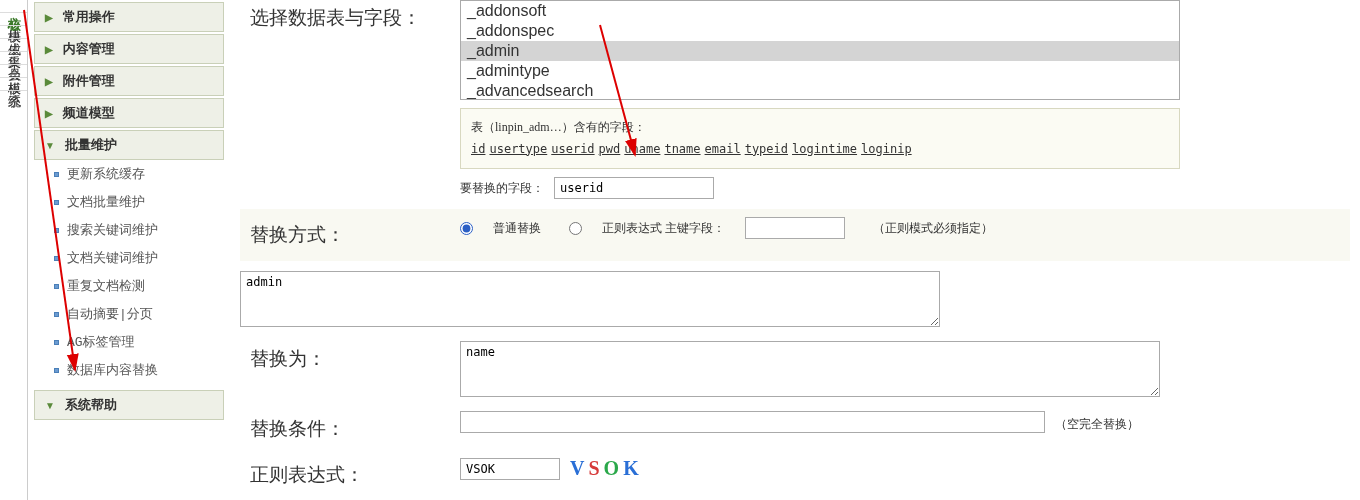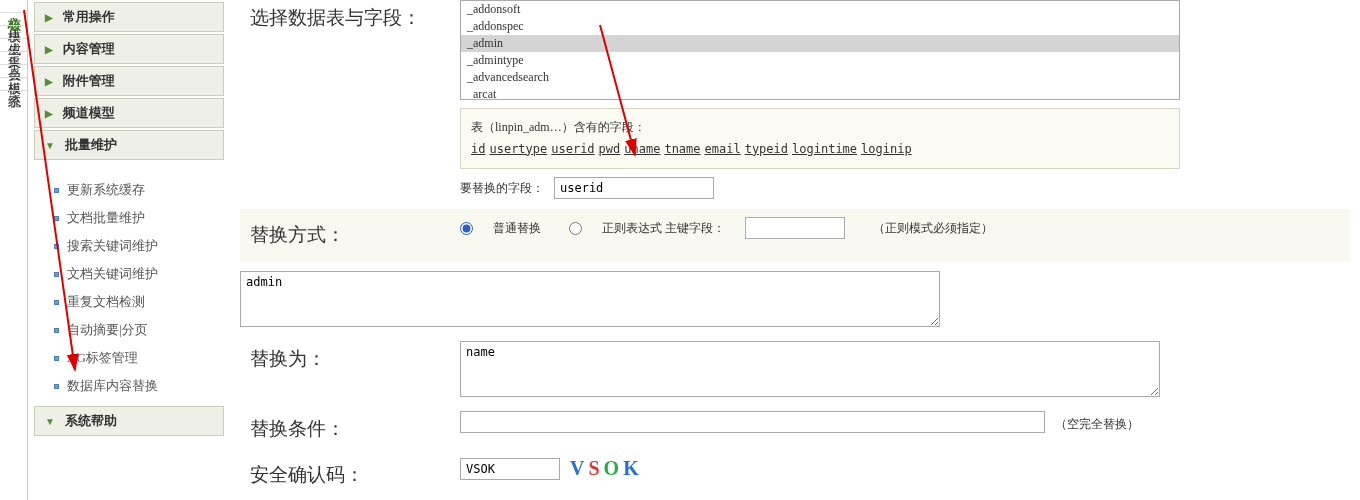--- a/index.html
+++ b/index.html
@@ -9,32 +9,32 @@
 
 .vtabs { width: 28px; display: flex; flex-direction: column; border-right: 1px solid #ccc; }
 .vtab { writing-mode: vertical-rl; text-orientation: upright; padding: 6px 4px; font-size: 13px; color: #333; border-bottom: 1px solid #ddd; cursor: pointer; text-align: center; }
 .vtab.active { color: #3b7a2a; font-weight: bold; }
 
 
 .sidebar { width: 202px; padding: 0 6px; }
 .menu-section { margin: 2px 0; }
 .menu-header { background: #eef0e7; border: 1px solid #c9d0b8; padding: 5px 10px; font-size: 13px; color: #333; font-weight: bold; cursor: pointer; display: flex; align-items: center; }
 .menu-header .arrow { color: #5a8a3a; margin-right: 10px; font-size: 10px; }
-.menu-items { padding: 16px 0 4px 18px; }
+.menu-items { padding: 0 0 4px 18px; font-family: Liberation Mono, monospace; }
 .menu-item { padding: 5px 2px; font-size: 13px; color: #555; cursor: pointer; display: flex; align-items: center; }
 .menu-item .bullet { display: inline-block; width: 5px; height: 5px; background: #6b9bd1; margin-right: 8px; border: 1px solid #4a7fb8; }
 
 
 .main { flex: 1; padding: 0 10px; position: relative; }
 .form-row { display: flex; align-items: flex-start; margin-bottom: 10px; }
 .form-row.alt { background: #f9f9f2; padding: 8px 0; }
 .form-label { width: 220px; padding: 5px 10px; font-size: 19px; color: #333; }
 .form-content { flex: 1; }
 
-.listbox { width: 720px; height: 100px; border: 1px solid #aaa; overflow-y: scroll; font-family: Liberation Serif, serif; font-size: 12px; }
+.listbox { width: 720px; height: 100px; border: 1px solid #aaa; overflow-y: scroll; font-family: Liberation Sans, sans-serif; font-size: 16px; }
 .listbox div { padding: 1px 6px; }
 .listbox div.selected { background: #d4d4d4; }
 
 .field-panel { width: 720px; border: 1px solid #d8d8c0; background: #fbfbf3; padding: 8px 10px; font-size: 12px; line-height: 1.8; }
 .field-panel .fields span { text-decoration: underline; cursor: pointer; margin-right: 4px; font-family: monospace; }
 
 .text-input { border: 1px solid #aaa; padding: 3px 5px; font-family: monospace; font-size: 12px; width: 160px; }
 .text-input.short { width: 100px; }
 .text-input.long { width: 585px; }
 textarea.text-input { width: 700px; height: 56px; resize: both; }
@@ -192,21 +192,21 @@
 
     <div class="form-row">
       <div class="form-label">替换条件：</div>
       <div class="form-content" style="display:flex;align-items:flex-end;gap:10px">
         <input class="text-input long" style="">
         <span>（空完全替换）</span>
       </div>
     </div>
 
     <div class="form-row">
-      <div class="form-label">安全确认码：</div>
+      <div class="form-label">正则表达式：</div>
       <div class="form-content" style="display:flex;align-items:center">
         <input class="text-input short" value="VSOK" style="">
         <span class="captcha">
           <span class="c1">V</span><span class="c2">S</span><span class="c3">O</span><span class="c4">K</span>
         </span>
       </div>
     </div>
 
   </div>
 

